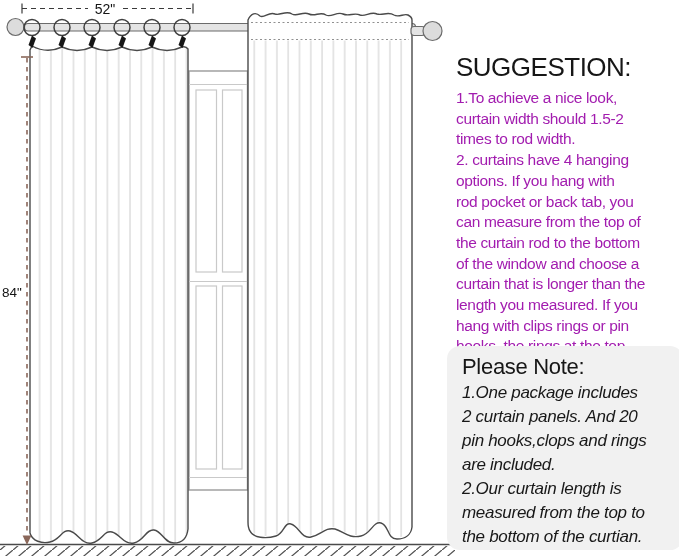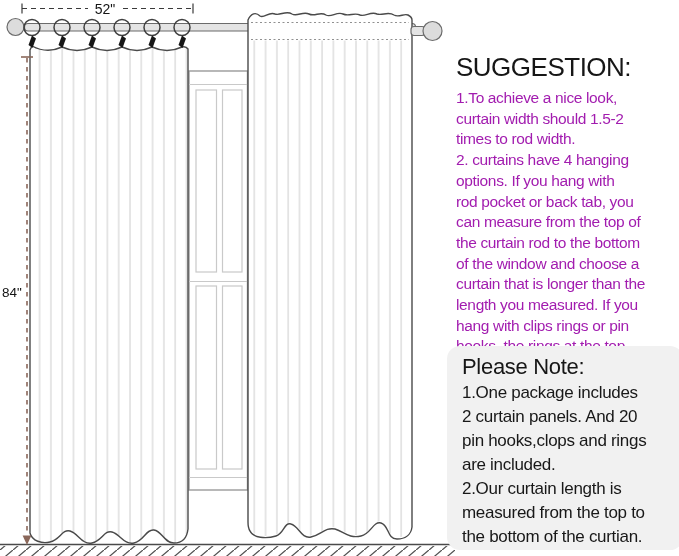--- a/index.html
+++ b/index.html
@@ -19,21 +19,21 @@
   .note {
     position:absolute; left:447px; top:346px; width:236px; height:204px;
     background:#f1f1f1; border-radius:13px; padding:9px 8px 0 15px; box-sizing:border-box;
   }
   .note h2 {
     margin:0 0 2px 0; font-size:22px; line-height:24px; font-weight:400;
     letter-spacing:-0.3px; color:#161616;
   }
   .note .body {
     font-size:17px; line-height:24px; letter-spacing:-0.3px;
-    white-space:pre-line; color:#181818;
+    white-space:pre-line; color:#181818;font-style:italic;
   }
   svg text { font-family:"Liberation Sans", sans-serif; }
 </style>
 </head>
 <body>
 
 <div class="stage">
 
   <svg class="illustration" width="455" height="556" viewBox="0 0 455 556">
     <defs>

